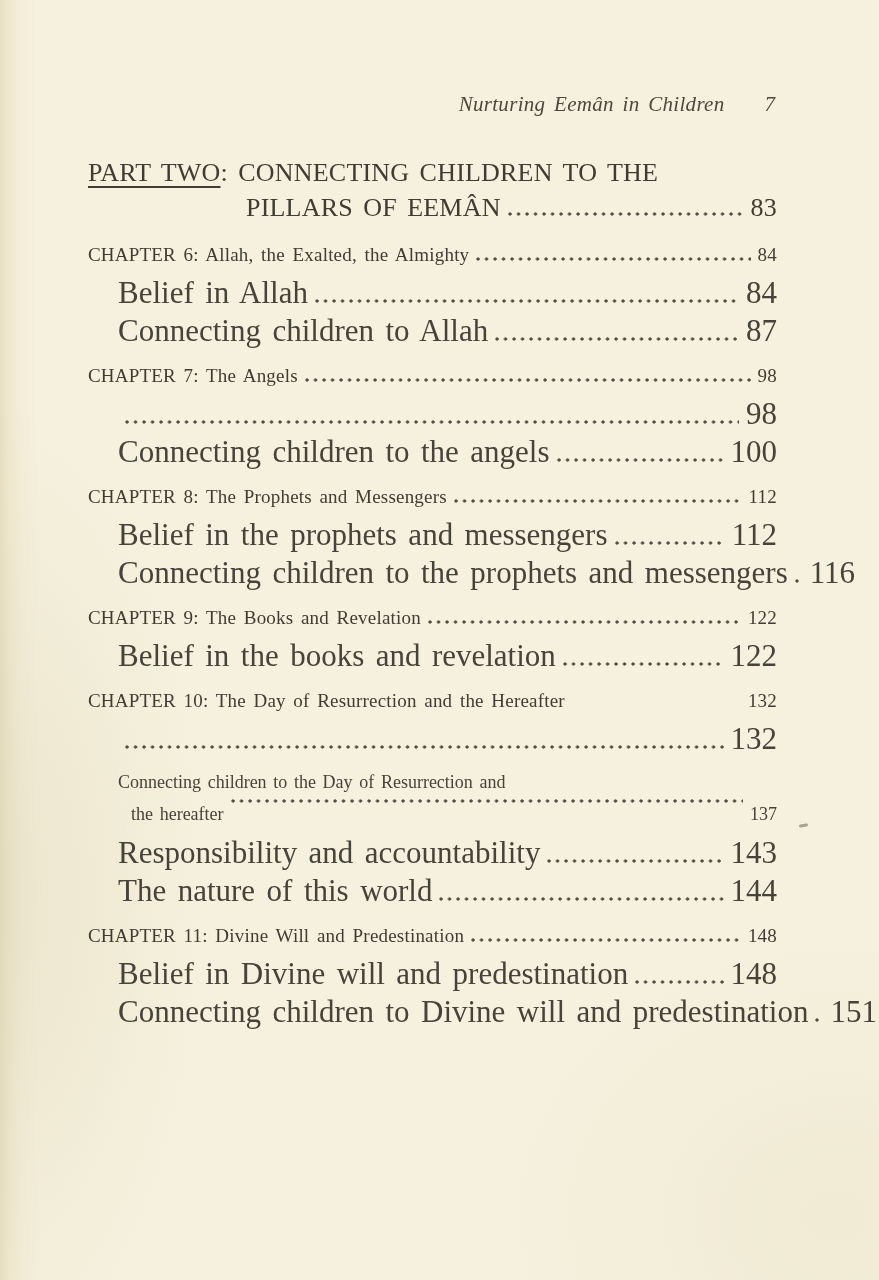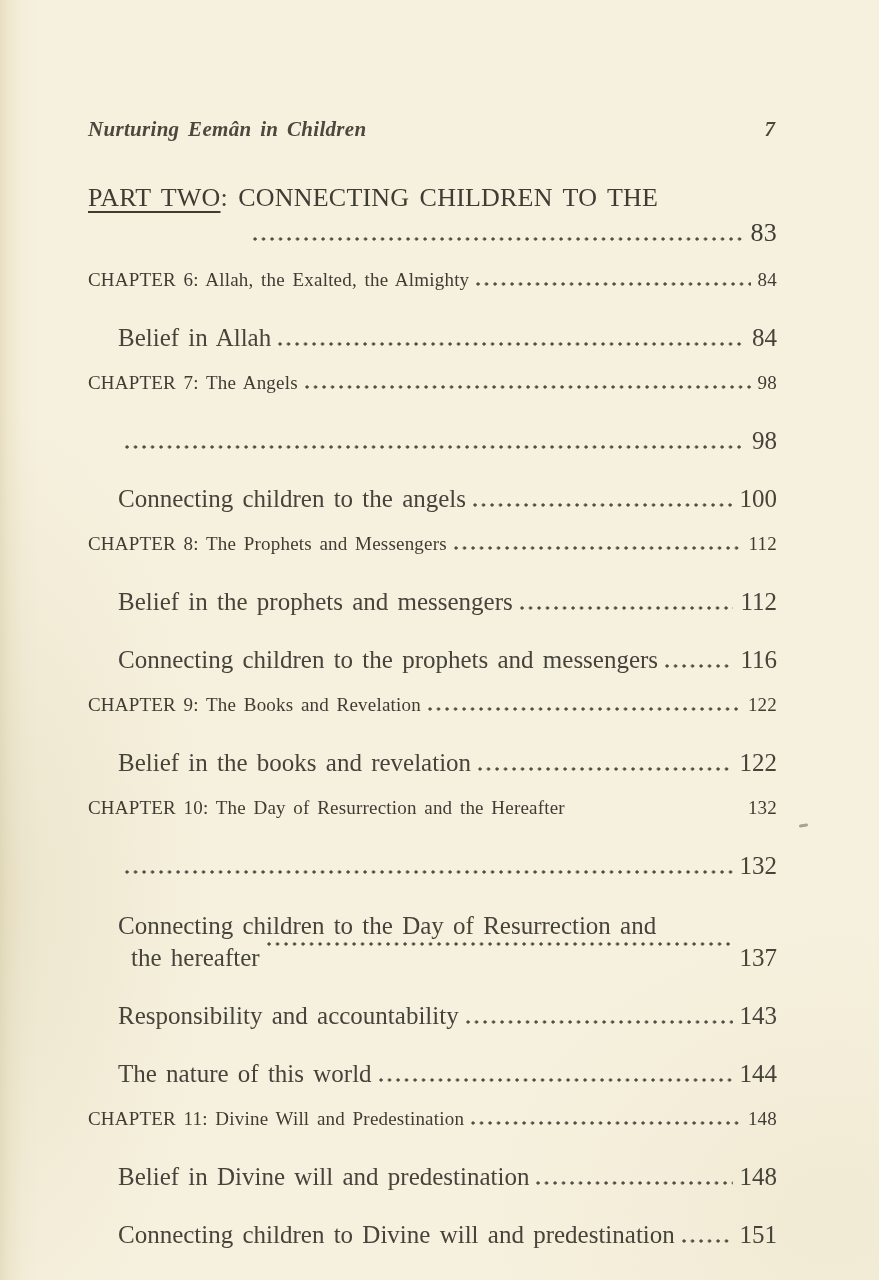--- a/index.html
+++ b/index.html
@@ -16,24 +16,23 @@
     background-color: #f6f1de;
     background-image:
       radial-gradient(ellipse 600px 500px at 95% 95%, rgba(216,205,170,0.18), rgba(0,0,0,0) 60%),
       radial-gradient(ellipse 300px 700px at 0% 70%, rgba(205,193,155,0.25), rgba(0,0,0,0) 70%),
       linear-gradient(90deg, #e7dfc2 0px, #efe8cf 9px, #f4eeda 22px, rgba(244,238,218,0) 40px);
     font-family: "Liberation Serif", "DejaVu Serif", serif;
     color: #46433a;
   }
   .running-header {
     display: flex;
-    justify-content: space-between;
+    justify-content: flex-end;
     align-items: baseline;
-    padding: 117px 104px 0 88px;
-    font-weight: bold;
+    padding: 92px 104px 0 88px;
   }
   .running-title {
     font-style: italic;
     font-size: 21px;
     color: #4c483d;
     letter-spacing: 0.3px;
     word-spacing: 0.15em;
   }
   .running-page-num {
     font-style: italic;
@@ -76,29 +75,29 @@
     white-space: nowrap;
   }
   .row.chapter {
     margin-top: 14px;
     font-size: 19px;
     color: #3f3c33;
     word-spacing: 0.14em;
     letter-spacing: 0.2px;
   }
   .row.sub {
-    margin-top: 27px;
-    font-size: 25px;
+    margin-top: 7px;
+    font-size: 31px;
     color: #46433a;
     word-spacing: 0.12em;
     padding-left: 30px;
   }
   .twoline {
-    margin-top: 29px;
-    font-size: 25px;
+    margin-top: 13px;
+    font-size: 18px;
     color: #46433a;
     word-spacing: 0.12em;
     padding-left: 30px;
     white-space: nowrap;
   }
   .twoline .line1 { line-height: 31px; }
   .twoline .line2 {
     display: flex;
     align-items: center;
     line-height: 31px;
@@ -146,34 +145,40 @@
     <span class="running-page-num">7</span>
   </div>
 
   <div class="toc">
 
     <div class="part-block">
       <div class="part-line1">
         <span class="part-label">PART TWO</span><span>: </span><span>CONNECTING CHILDREN TO THE</span>
       </div>
       <div class="part-line2">
+        <span>PILLARS OF EEMÂN</span>
         <span class="leader"></span>
         <span class="pg">83</span>
       </div>
     </div>
 
     <div class="row chapter">
       <span>CHAPTER 6: Allah, the Exalted, the Almighty</span>
       <span class="leader"></span>
       <span class="pg">84</span>
     </div>
     <div class="row sub">
       <span>Belief in Allah</span>
       <span class="leader"></span>
       <span class="pg">84</span>
+    </div>
+    <div class="row sub">
+      <span>Connecting children to Allah</span>
+      <span class="leader"></span>
+      <span class="pg">87</span>
     </div>
 
     <div class="row chapter">
       <span>CHAPTER 7: The Angels</span>
       <span class="leader"></span>
       <span class="pg">98</span>
     </div>
     <div class="row sub">
       <span class="leader"></span>
       <span class="pg">98</span>

